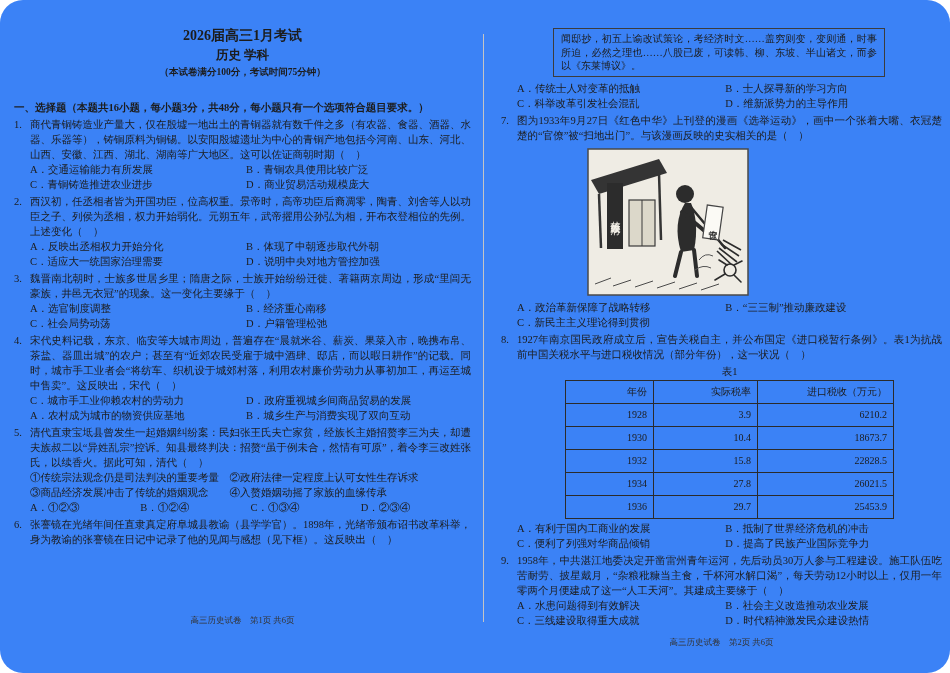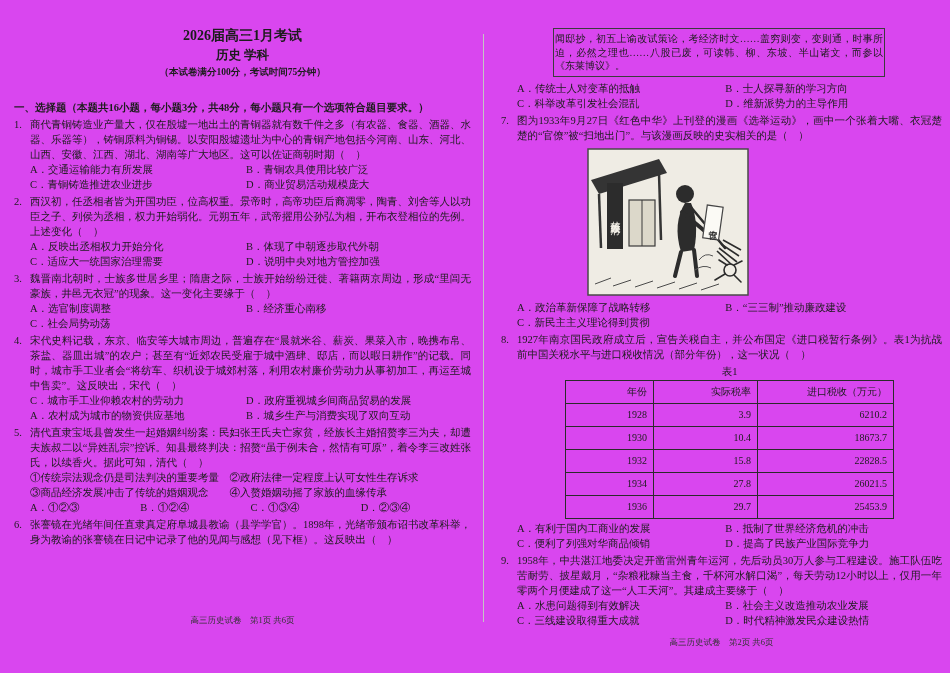--- a/index.html
+++ b/index.html
@@ -4,21 +4,21 @@
 <style>
   * { box-sizing: border-box; margin: 0; padding: 0; }
   html,body { width: 950px; height: 673px; }
   body {
     background: #ffffff;
     font-family: "Liberation Serif", "DejaVu Serif", serif;
     color: #1c1c1c;
     position: relative;
     overflow: hidden;
   }
-  .sheet { position: absolute; inset: 0; background: #d946ef; }
+  .sheet { position: absolute; inset: 0; background: #3b82f6; border-radius: 23px; }
   .divider { position: absolute; left: 483px; top: 34px; width: 1px; height: 588px; background: #c4c4c4; }
 
   .page { position: absolute; top: 26px; font-size: 10.5px; line-height: 15px; }
   .page-left  { left: 14px;  width: 457px; height: 600px; }
   .page-right { left: 501px; width: 441px; height: 622px; }
 
   .header { text-align: center; }
   .title   { font-size: 14px; font-weight: bold; line-height: 20px; }
   .subject { font-size: 12.5px; font-weight: bold; line-height: 19px; }
   .note    { font-size: 9.5px; font-weight: bold; line-height: 15px; }
@@ -34,21 +34,21 @@
   .r2 > span:last-child  { flex: 1; }
   .r4 { display: flex; }
   .r4 > span { width: 25%; flex: none; }
 
   .statement { text-align: justify; }
 
   .quote-box {
     border: 1px solid #3c3c3c;
     width: 332px;
     margin: 2px 0 4px 52px;
-    padding: 3px 1px;
+    padding: 3px 7px;
     font-size: 10px;
     line-height: 13.5px;
     text-align: justify;
   }
   .q6-opts { margin-left: 16px; }
 
   .cartoon { position: relative; width: 162px; height: 148px; margin: 5px 0 4px 70px; }
   .cartoon svg { position: absolute; left: 0; top: 0; }
   .banner-text {
     position: absolute; left: 21px; top: 37px; width: 14px; height: 62px;
@@ -123,20 +123,21 @@
     <div class="q">
       <span class="q-num">3.</span>
       <div class="q-body">
         <div class="q-stem">魏晋南北朝时，士族多世居乡里；隋唐之际，士族开始纷纷迁徙、著籍两京周边，形成“里闾无豪族，井邑无衣冠”的现象。这一变化主要缘于（　）</div>
         <div class="r2">
           <span>A．选官制度调整</span>
           <span>B．经济重心南移</span>
         </div>
         <div class="r2">
           <span>C．社会局势动荡</span>
+          <span>D．户籍管理松弛</span>
         </div>
       </div>
     </div>
 
     <div class="q">
       <span class="q-num">4.</span>
       <div class="q-body">
         <div class="q-stem">宋代史料记载，东京、临安等大城市周边，普遍存在“晨就米谷、薪炭、果菜入市，晚携布帛、茶盐、器皿出城”的农户；甚至有“近郊农民受雇于城中酒肆、邸店，而以暇日耕作”的记载。同时，城市手工业者会“将纺车、织机设于城郊村落，利用农村廉价劳动力从事初加工，再运至城中售卖”。这反映出，宋代（　）</div>
         <div class="r2">
           <span>C．城市手工业仰赖农村的劳动力</span>

